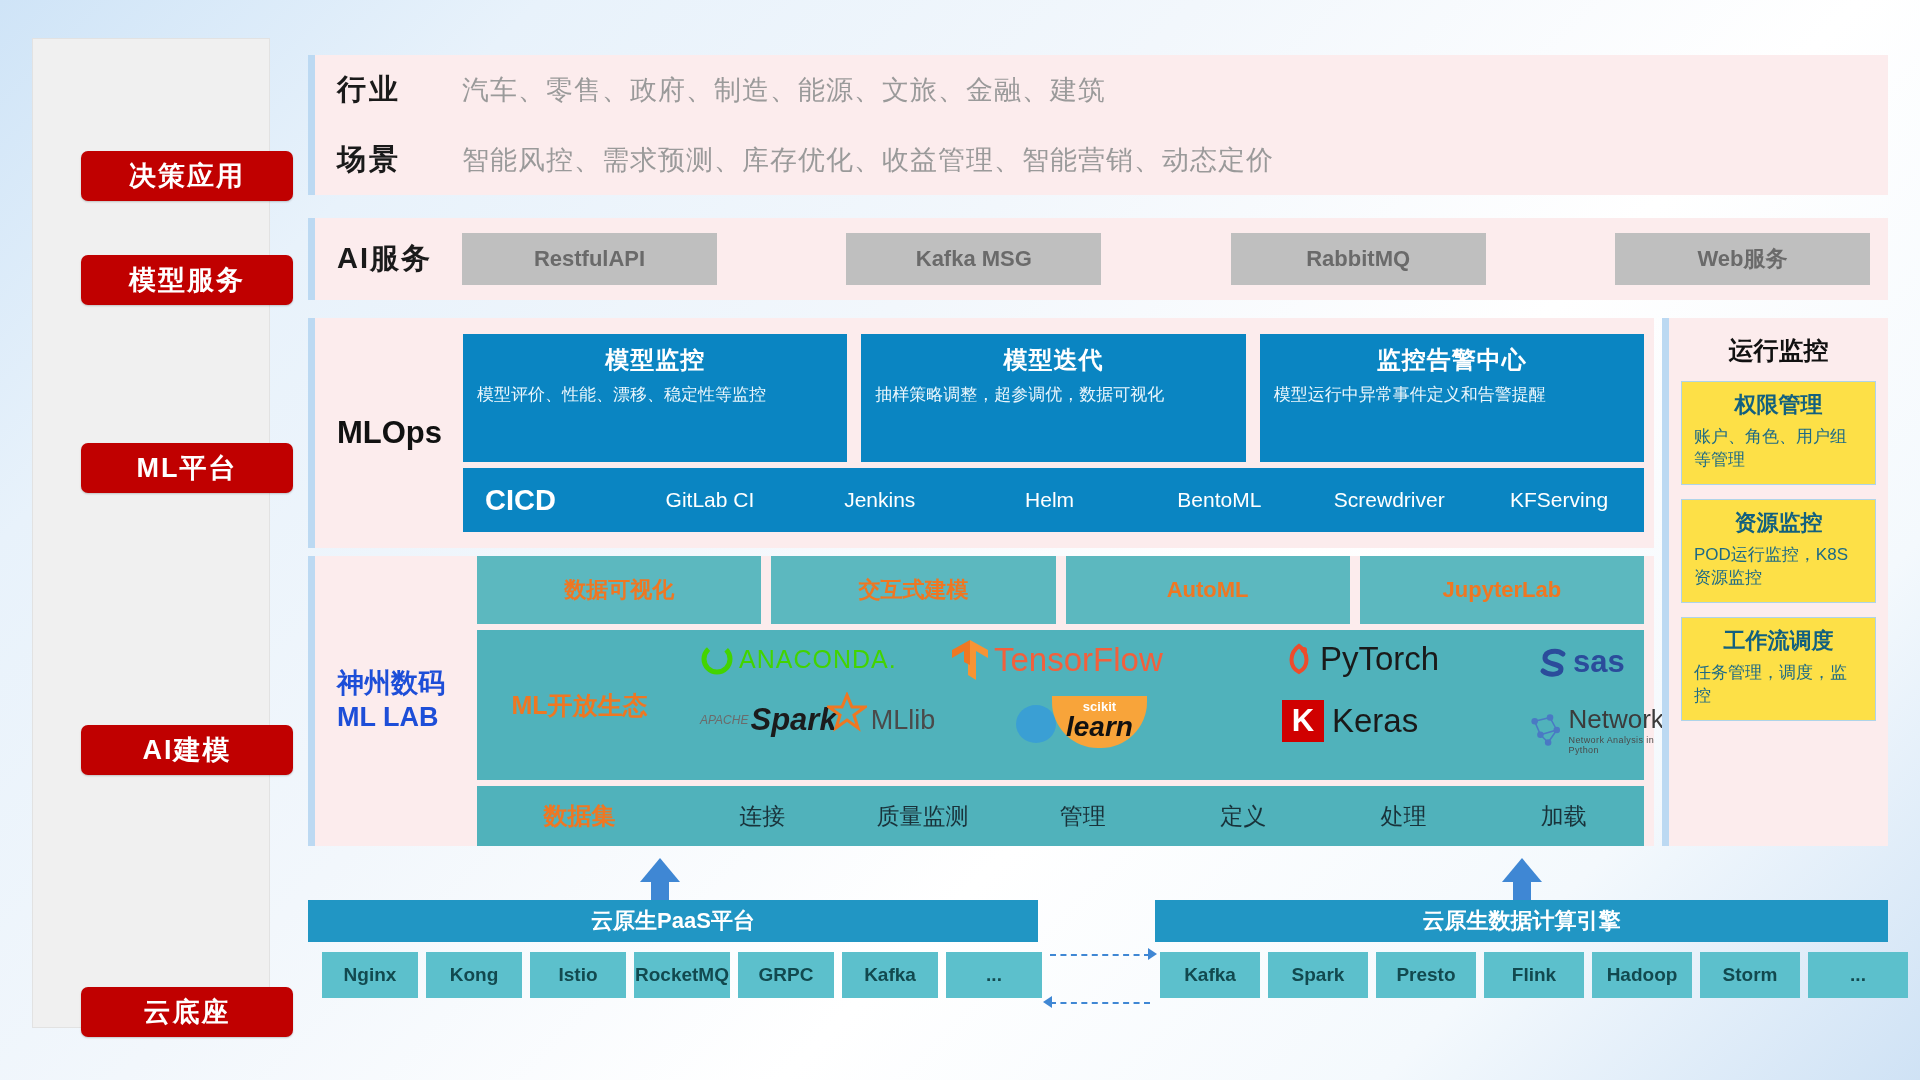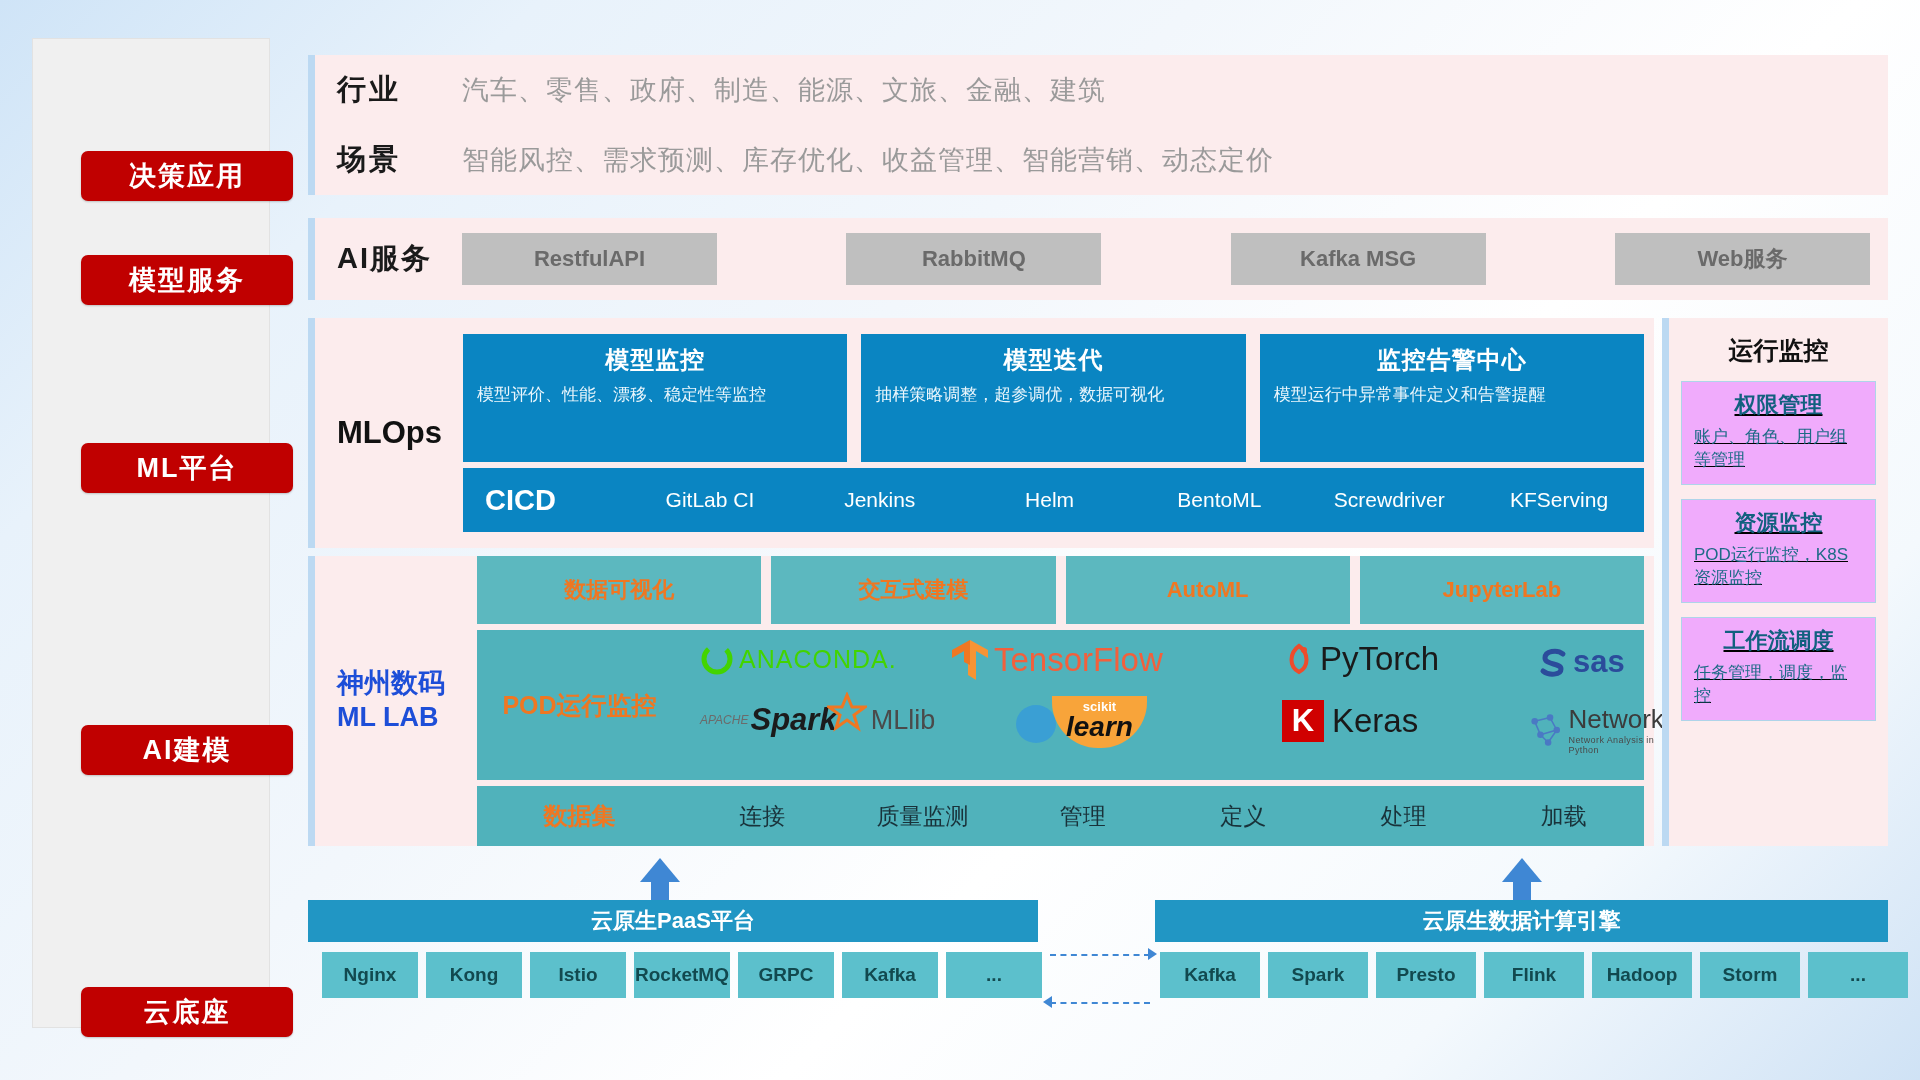--- a/index.html
+++ b/index.html
@@ -119,23 +119,22 @@
   .monitor {
     position: absolute; left: 1662px; top: 318px; width: 226px; height: 528px;
     background: #fceced; border-left: 7px solid #bcd9f2;
     padding: 10px 12px;
   }
   .monitor-title {
     text-align: center; font-size: 25px; font-weight: bold; color: #111;
     margin: 6px 0 14px;
   }
   .mon-card {
-    background: #f0abfc; margin-bottom: 14px; padding: 8px 12px 12px;
+    background: #fde047; margin-bottom: 14px; padding: 8px 12px 12px;
     border: 1px solid #aed4e9;
-    text-decoration: underline;
   }
   .mon-card h5 {
     text-align: center; font-size: 22px; font-weight: bold; color: #12607f;
     margin-bottom: 6px;
   }
   .mon-card p { font-size: 17px; color: #1d6a86; line-height: 1.35; }
 
   
   .cloud-bar {
     position: absolute; height: 42px; background: #2196c4; color: #fff;
@@ -205,22 +204,22 @@
     <div class="b1-row">
       <div class="b1-key">场景</div>
       <div class="b1-val">智能风控、需求预测、库存优化、收益管理、智能营销、动态定价</div>
     </div>
   </div>
 
   <div class="band band2">
     <div class="b2-key">AI服务</div>
     <div class="b2-items">
       <div class="b2-chip">RestfulAPI</div>
+      <div class="b2-chip">Kafka MSG</div>
       <div class="b2-chip">RabbitMQ</div>
-      <div class="b2-chip">Kafka MSG</div>
       <div class="b2-chip">Web服务</div>
     </div>
   </div>
 
   <div class="band band3">
     <div class="b3-key">MLOps</div>
     <div class="b3-col">
       <div class="b3-top">
         <div class="mlops-card">
           <h4>模型监控</h4>
@@ -257,21 +256,21 @@
     <div class="b4-col">
 
       <div class="b4-tabs">
         <div class="b4-tab">数据可视化</div>
         <div class="b4-tab">交互式建模</div>
         <div class="b4-tab">AutoML</div>
         <div class="b4-tab">JupyterLab</div>
       </div>
 
       <div class="eco">
-        <div class="eco-label">POD运行监控</div>
+        <div class="eco-label">ML开放生态</div>
         <div class="eco-logos">
 
           <div class="logo" style="left:18px; top:12px;text-align:center;">
             <svg width="34" height="34" viewBox="0 0 34 34" aria-hidden="true">
               <circle cx="17" cy="17" r="13" fill="none" stroke="#43d400" stroke-width="5" stroke-dasharray="62 20" transform="rotate(-45 17 17)"></circle>
             </svg>
             <span style="font-size:25px; color:#43d400; letter-spacing:1px; margin-left:5px;">ANACONDA.</span>
           </div>
 
           <div class="logo" style="left:268px; top:8px;">

